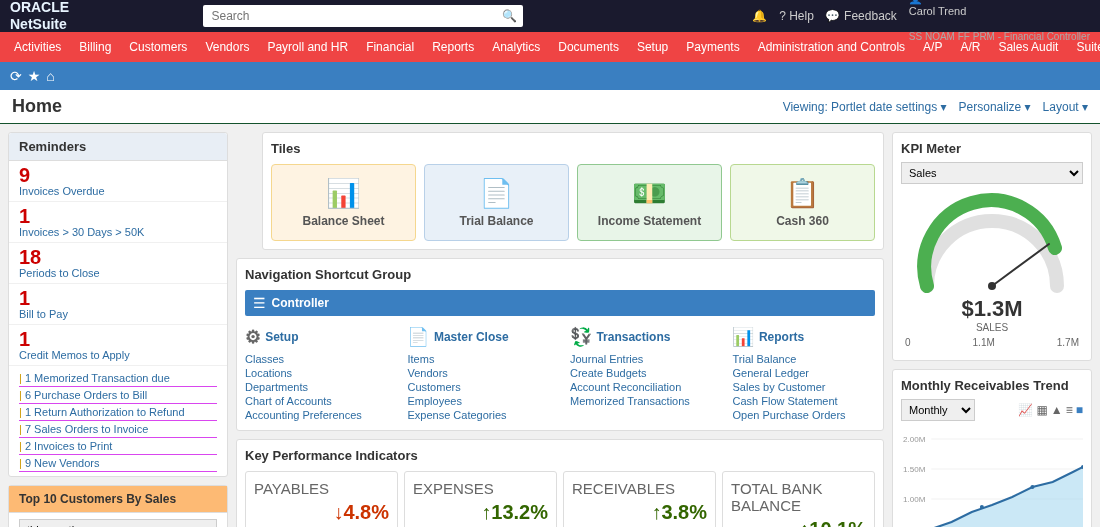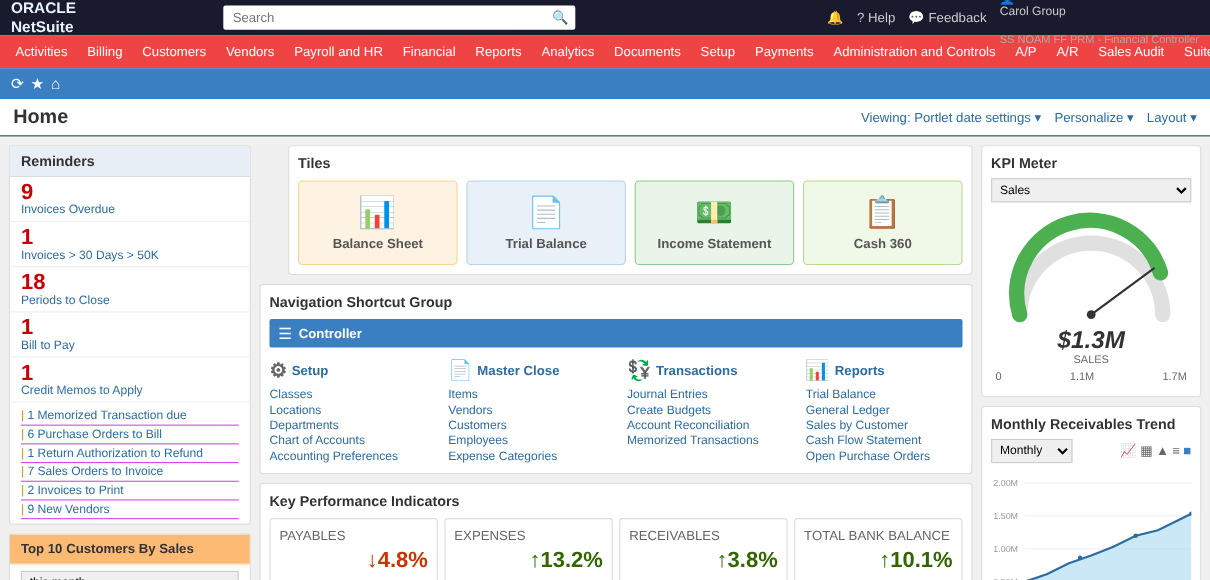--- a/index.html
+++ b/index.html
@@ -71,33 +71,33 @@
     .shortcut-group { flex: 1; }
     .shortcut-group-title { color: #2d6ca2; font-size: 12px; font-weight: bold; margin-bottom: 4px; display: flex; align-items: center; gap: 4px; }
     .shortcut-group-icon { font-size: 18px; color: #666; }
     .shortcut-link { color: #2d6ca2; font-size: 11px; display: block; padding: 1px 0; cursor: pointer; }
 
     
     .kpi-section { background: #fff; border: 1px solid #ddd; border-radius: 3px; padding: 8px; margin-bottom: 8px; }
     .kpi-title { font-size: 13px; font-weight: bold; margin-bottom: 8px; }
     .kpi-grid { display: flex; gap: 6px; }
     .kpi-card { flex: 1; border: 1px solid #ddd; border-radius: 3px; padding: 8px; }
-    .kpi-label { font-size: 12px; color: #666; text-transform: uppercase; margin-bottom: 4px; }
+    .kpi-label { font-size: 15px; color: #666; text-transform: uppercase; margin-bottom: 4px; }
     .kpi-value { font-size: 20px; font-weight: bold; margin-bottom: 4px; text-align: right; }
     .kpi-value.down { color: #cc3300; }
     .kpi-value.up { color: #336600; }
     .kpi-sparkline { height: 30px; width: 100%; }
 
     
     .kpi-meter { background: #fff; border: 1px solid #ddd; border-radius: 3px; padding: 8px; margin-bottom: 8px; }
     .kpi-meter-title { font-size: 13px; font-weight: bold; margin-bottom: 6px; }
     .kpi-meter-select { width: 100%; padding: 3px; border: 1px solid #ccc; font-size: 11px; margin-bottom: 8px; }
     .gauge-container { display: flex; flex-direction: column; align-items: center; padding: 4px; }
     .gauge-labels { display: flex; justify-content: space-between; width: 100%; font-size: 10px; color: #666; margin-top: 4px; }
-    .gauge-value { font-size: 22px; font-weight: bold; color: #333; font-style: italic; }
+    .gauge-value { font-size: 22px; font-weight: bold; color: #333; }
     .gauge-sublabel { font-size: 10px; color: #666; text-transform: uppercase; }
 
     
     .trend-panel { background: #fff; border: 1px solid #ddd; border-radius: 3px; padding: 8px; }
     .trend-title { font-size: 13px; font-weight: bold; margin-bottom: 6px; }
     .trend-controls { display: flex; align-items: center; justify-content: space-between; margin-bottom: 6px; }
     .trend-select { padding: 3px; border: 1px solid #ccc; font-size: 11px; }
     .trend-icons { display: flex; gap: 3px; }
     .trend-icon { font-size: 12px; cursor: pointer; color: #666; }
     .trend-chart { width: 100%; height: 120px; }
@@ -116,21 +116,21 @@
   <div class="search-bar">
     <input type="text" placeholder="Search" style="">
     <span class="search-icon-top">🔍</span>
   </div>
   <div class="top-icons">
     <span>🔔</span>
     <span>? Help</span>
     <span>💬 Feedback</span>
     <div>
       <span>👤</span>
-      <span style="color:#ccc;font-size:11px;">Carol Group</span>
+      <span style="color:#ccc;font-size:11px;">Carol Trend</span>
       <br>
       <span style="color:#aaa;font-size:10px;">SS NOAM FF PRM - Financial Controller</span>
     </div>
   </div>
 </div>
 
 <div class="nav-bar">
   <a>Activities</a>
   <a>Billing</a>
   <a>Customers</a>

